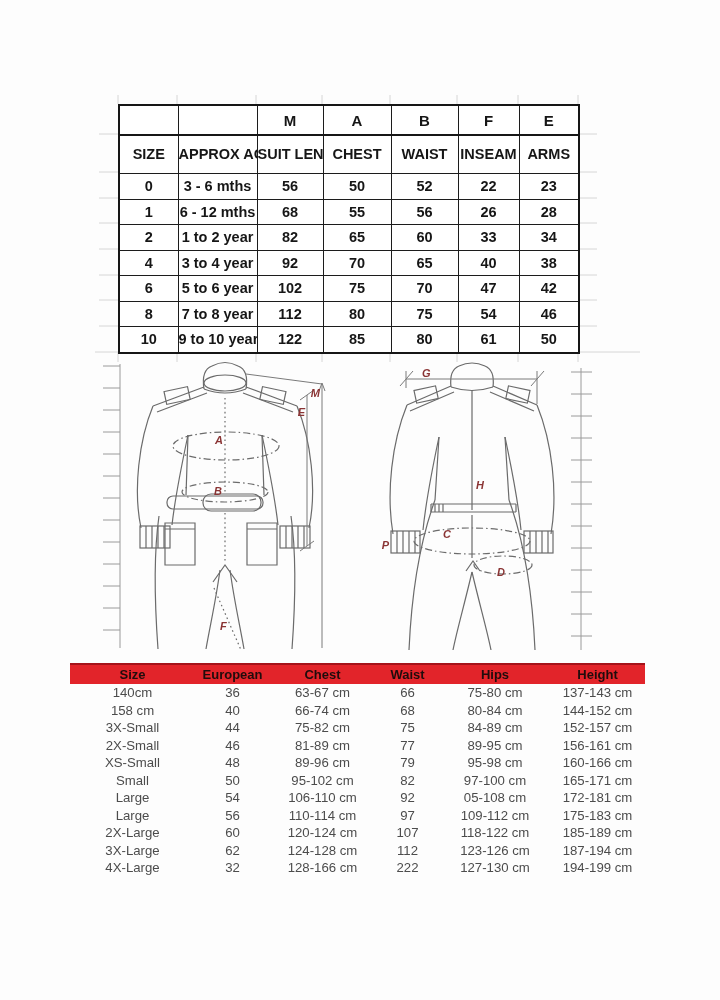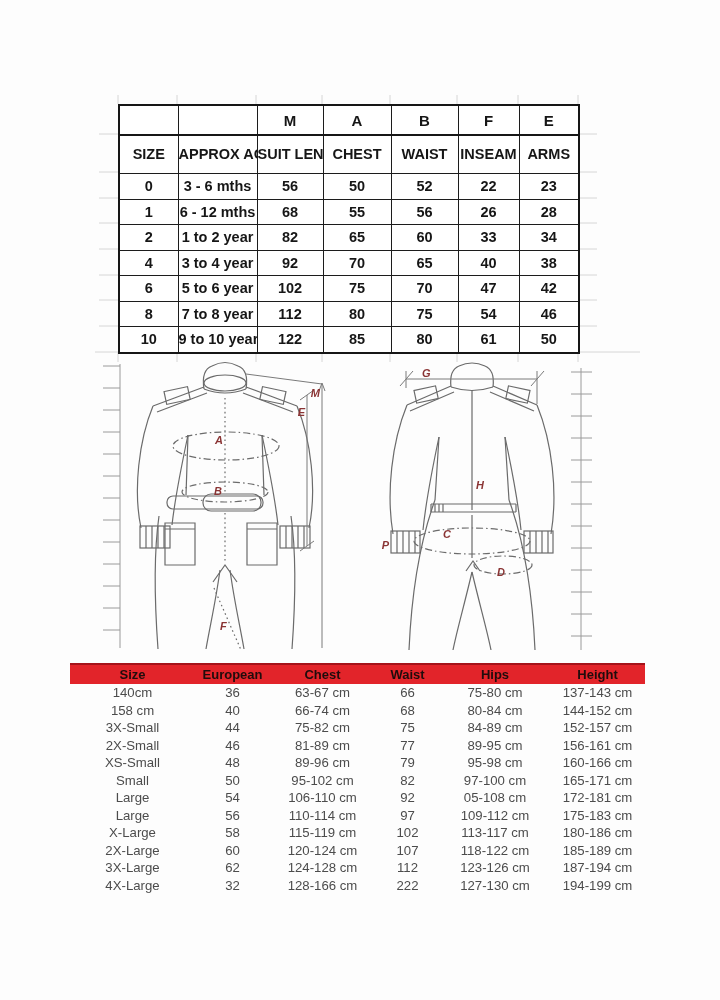--- a/index.html
+++ b/index.html
@@ -351,28 +351,20 @@
       </tr>
       <tr>
         <td>Large</td>
         <td>56</td>
         <td>110-114 cm</td>
         <td>97</td>
         <td>109-112 cm</td>
         <td>175-183 cm</td>
       </tr>
       <tr>
-        <td>X-Large</td>
-        <td>58</td>
-        <td>115-119 cm</td>
-        <td>102</td>
-        <td>113-117 cm</td>
-        <td>180-186 cm</td>
-      </tr>
-      <tr>
         <td>2X-Large</td>
         <td>60</td>
         <td>120-124 cm</td>
         <td>107</td>
         <td>118-122 cm</td>
         <td>185-189 cm</td>
       </tr>
       <tr>
         <td>3X-Large</td>
         <td>62</td>

